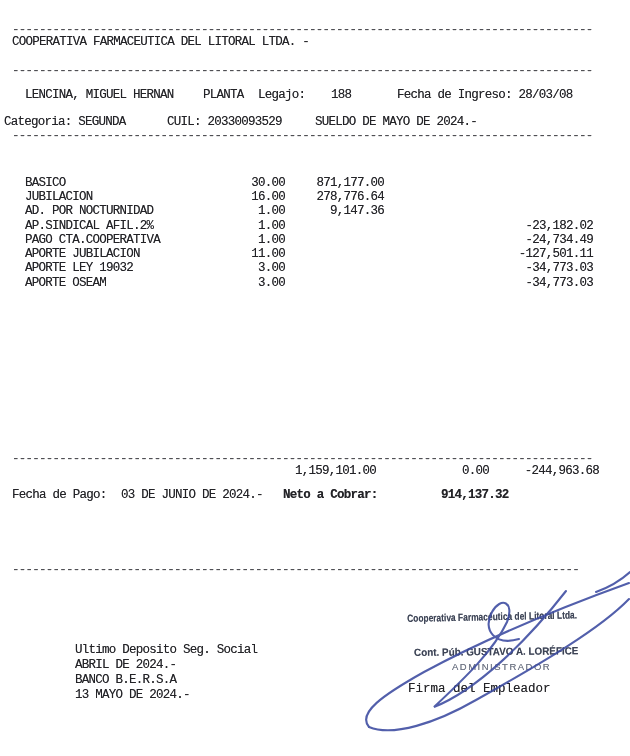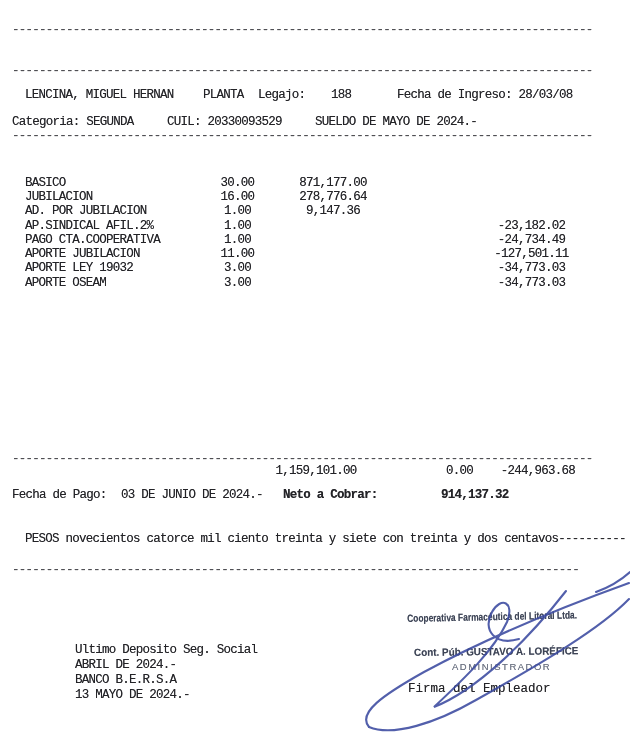--- a/index.html
+++ b/index.html
@@ -10,21 +10,21 @@
     background:#ffffff;
     font-family:"Liberation Mono",monospace;
     font-size:12.5px;
     letter-spacing:-0.75px;
     color:#232327;
     overflow:hidden;
     text-shadow:0 0 0.5px rgba(30,30,35,0.55);
   }
   .ln{position:absolute;left:12px;white-space:pre;line-height:14px;}
   .abs{position:absolute;white-space:pre;line-height:14px;}
-  .num{position:absolute;text-align:center;white-space:pre;line-height:14px;}
+  .num{position:absolute;text-align:right;white-space:pre;line-height:14px;}
   .divider{color:#4b4b4f;}
   .bold{font-weight:bold;}
   .stamp{
     position:absolute;
     font-family:"Liberation Sans",sans-serif;
     letter-spacing:0;
     color:#3d4456;
     text-shadow:0 0 0.6px rgba(61,68,86,0.5);
   }
   .stamp-co{
@@ -40,52 +40,53 @@
   }
   .firma{letter-spacing:0;}
   .sig-svg{position:absolute;left:0;top:0;pointer-events:none;}
 </style>
 </head>
 <body>
 
 <div class="page">
 
   <div class="ln divider" style="top:23px">--------------------------------------------------------------------------------------</div>
+  <div class="ln" style="top:35px">COOPERATIVA FARMACEUTICA DEL LITORAL LTDA. -</div>
   <div class="ln divider" style="top:64px">--------------------------------------------------------------------------------------</div>
 
   <div>
     <span class="abs" style="left:25px;top:88px">LENCINA, MIGUEL HERNAN</span>
     <span class="abs" style="left:203px;top:88px">PLANTA</span>
     <span class="abs" style="left:258px;top:88px">Legajo:</span>
     <span class="abs" style="left:331px;top:88px">188</span>
     <span class="abs" style="left:397px;top:88px">Fecha de Ingreso: 28/03/08</span>
   </div>
 
   <div>
-    <span class="abs" style="left:12px;top:115px">Categoria: SEGUNDA</span>
+    <span class="abs" style="left:4px;top:115px">Categoria: SEGUNDA</span>
     <span class="abs" style="left:167px;top:115px">CUIL: 20330093529</span>
     <span class="abs" style="left:315px;top:115px">SUELDO DE MAYO DE 2024.-</span>
   </div>
   <div class="ln divider" style="top:129px">--------------------------------------------------------------------------------------</div>
 
   <div>
     <div>
       <span class="abs" style="left:25px;top:176px">BASICO</span>
       <span class="num" style="left:190px;top:176px;width:95px">30.00</span>
       <span class="num" style="left:282px;top:176px;width:102px">871,177.00</span>
       <span class="num" style="left:470px;top:176px;width:123px"></span>
     </div>
     <div>
       <span class="abs" style="left:25px;top:190px">JUBILACION</span>
       <span class="num" style="left:190px;top:190px;width:95px">16.00</span>
       <span class="num" style="left:282px;top:190px;width:102px">278,776.64</span>
       <span class="num" style="left:470px;top:190px;width:123px"></span>
     </div>
     <div>
-      <span class="abs" style="left:25px;top:204px">AD. POR JUBILACION</span>
+      <span class="abs" style="left:25px;top:204px">AD. POR NOCTURNIDAD</span>
       <span class="num" style="left:190px;top:204px;width:95px">1.00</span>
       <span class="num" style="left:282px;top:204px;width:102px">9,147.36</span>
       <span class="num" style="left:470px;top:204px;width:123px"></span>
     </div>
     <div>
       <span class="abs" style="left:25px;top:219px">AP.SINDICAL AFIL.2%</span>
       <span class="num" style="left:190px;top:219px;width:95px">1.00</span>
       <span class="num" style="left:282px;top:219px;width:102px"></span>
       <span class="num" style="left:470px;top:219px;width:123px">-23,182.02</span>
     </div>
@@ -122,21 +123,20 @@
     <span class="num" style="left:477px;top:464px;width:122px">-244,963.68</span>
   </div>
 
   <div>
     <span class="abs" style="left:12px;top:488px">Fecha de Pago:</span>
     <span class="abs" style="left:121px;top:488px">03 DE JUNIO DE 2024.-</span>
     <span class="abs bold" style="left:283px;top:488px">Neto a Cobrar:</span>
     <span class="abs bold" style="left:441px;top:488px">914,137.32</span>
   </div>
 
-  <div class="ln" style="top:532px;left:25px">PESOS novecientos catorce mil ciento treinta y siete con treinta y dos centavos----------</div>
   <div class="ln divider" style="top:563px">------------------------------------------------------------------------------------</div>
 
   <div>
     <div class="abs" style="left:75px;top:643px">Ultimo Deposito Seg. Social</div>
     <div class="abs" style="left:75px;top:658px">ABRIL DE 2024.-</div>
     <div class="abs" style="left:75px;top:673px">BANCO B.E.R.S.A</div>
     <div class="abs" style="left:75px;top:688px">13 MAYO DE 2024.-</div>
   </div>
 
   <div>

